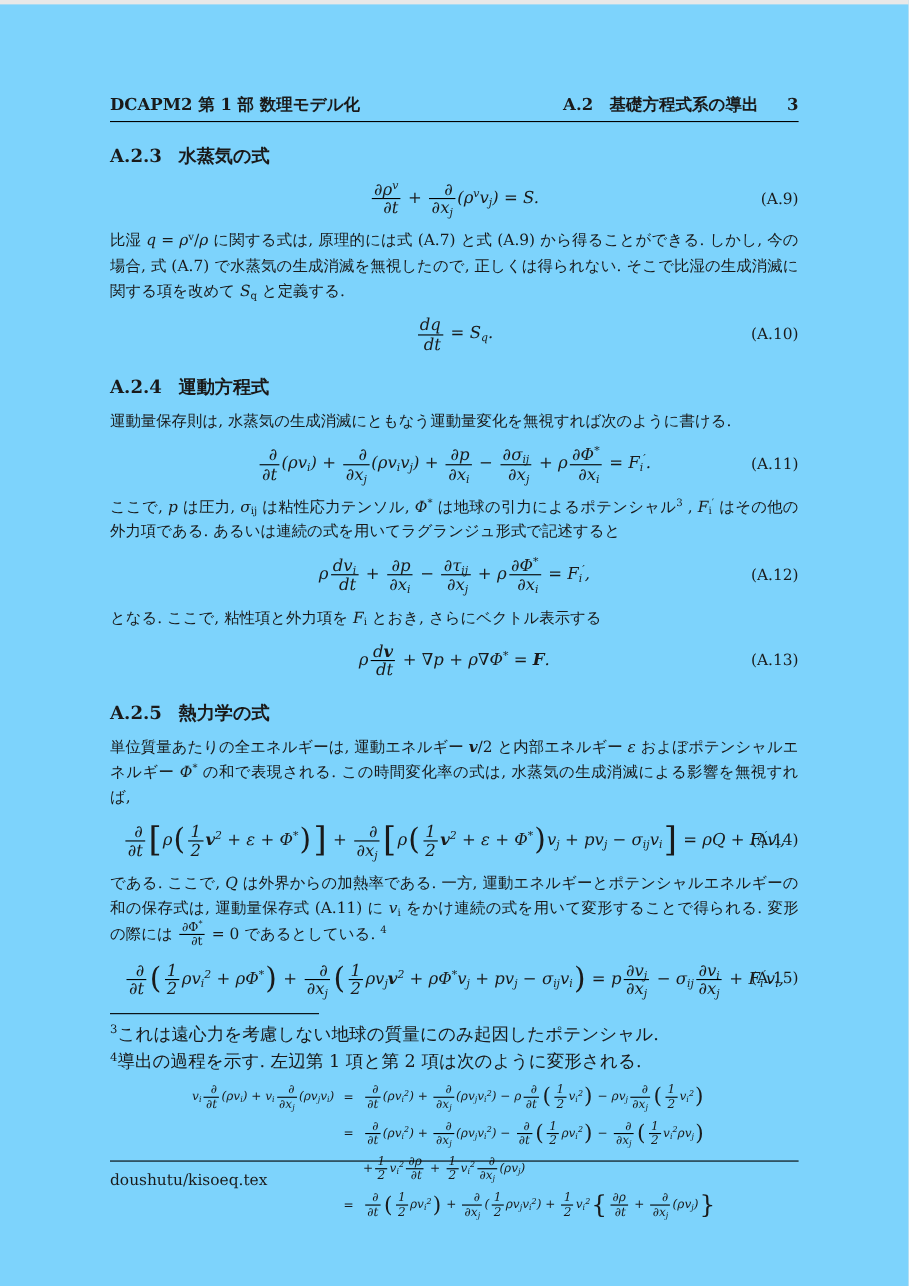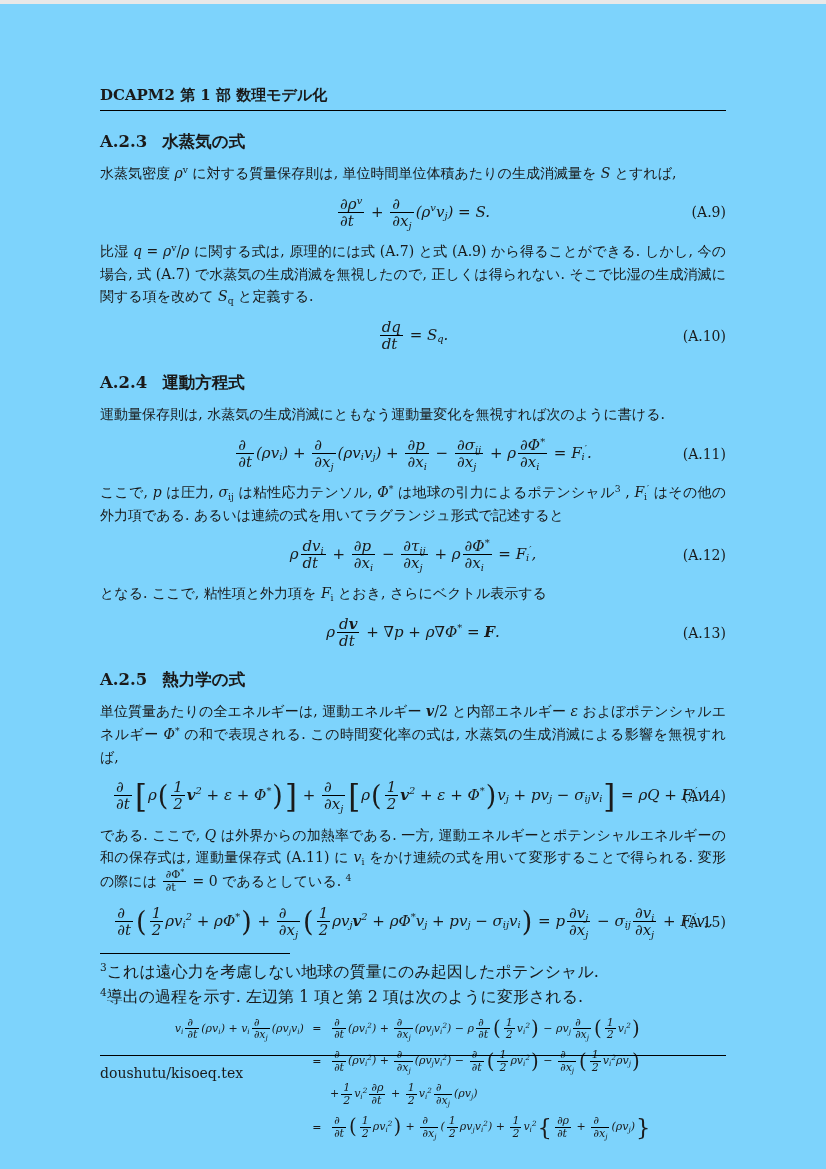--- a/index.html
+++ b/index.html
@@ -22,21 +22,21 @@
   .sec .num{margin-right:15px;}
   
   .para{font-size:14px; line-height:1.62; text-align:justify; margin:4px 0;}
   .para .frac{font-size:0.8em;}
   
   .eqrow{position:relative; text-align:center; margin:11px 0; font-size:15px;}
   .eqmath{font-style:italic; display:inline-block;}
   .eqtag{position:absolute; right:0; top:50%; transform:translateY(-50%);
          font-style:normal; font-size:14px;}
   
-  .frac{display:inline-block; vertical-align:middle; text-align:left;
+  .frac{display:inline-block; vertical-align:middle; text-align:right;
         line-height:1.08; margin:0 2px;}
   .frac .num{display:block; padding:0 2px;}
   .frac .den{display:block; border-top:1px solid #000; padding:0 2px;}
   .msup{font-size:0.66em; vertical-align:0.55em; line-height:0;}
   .msub{font-size:0.66em; vertical-align:-0.28em; line-height:0;}
   .mbold{font-weight:bold; font-style:italic;}
   .mit{font-style:italic;}
   .bd{font-style:normal; vertical-align:middle; line-height:0; padding:0 1px; font-weight:300;}
   .bd.p{font-size:1.8em;}
   .bd.b{font-size:2.05em;}
@@ -55,26 +55,29 @@
        border-top:1px solid #000; padding-top:9px;
        display:flex; font-size:14px;}
 </style>
 </head>
 <body>
 
 <div class="page">
 
   <div class="hdr">
     <span>DCAPM2 第 1 部 数理モデル化</span>
+    <span class="hdr-right">
+      <span class="hdr-sec">A.2　基礎方程式系の導出</span>
+      <span>3</span>
+    </span>
   </div>
 
   <div class="sec">
     <span class="num">A.2.3</span><span>水蒸気の式</span>
   </div>
-  <div class="para">水蒸気密度 <span class="mit">ρ</span><span class="msup">v</span> に対する質量保存則は, 単位時間単位体積あたりの生成消滅量を <span class="mit">S</span> とすれば,</div>
   <div class="eqrow">
     <span class="eqmath"><span class="frac"><span class="num">∂ρ<span class="msup">v</span></span><span class="den">∂t</span></span> + <span class="frac"><span class="num">∂</span><span class="den">∂x<span class="msub">j</span></span></span>(ρ<span class="msup">v</span>v<span class="msub">j</span>) = S.</span>
     <span class="eqtag">(A.9)</span>
   </div>
   <div class="para">比湿 <span class="mit">q</span> = <span class="mit">ρ</span><span class="msup">v</span>/<span class="mit">ρ</span> に関する式は, 原理的には式 (A.7) と式 (A.9) から得ることができる. しかし, 今の場合, 式 (A.7) で水蒸気の生成消滅を無視したので, 正しくは得られない. そこで比湿の生成消滅に関する項を改めて <span class="mit">S</span><span class="msub">q</span> と定義する.</div>
   <div class="eqrow">
     <span class="eqmath"><span class="frac"><span class="num">dq</span><span class="den">dt</span></span> = S<span class="msub">q</span>.</span>
     <span class="eqtag">(A.10)</span>
   </div>
 

